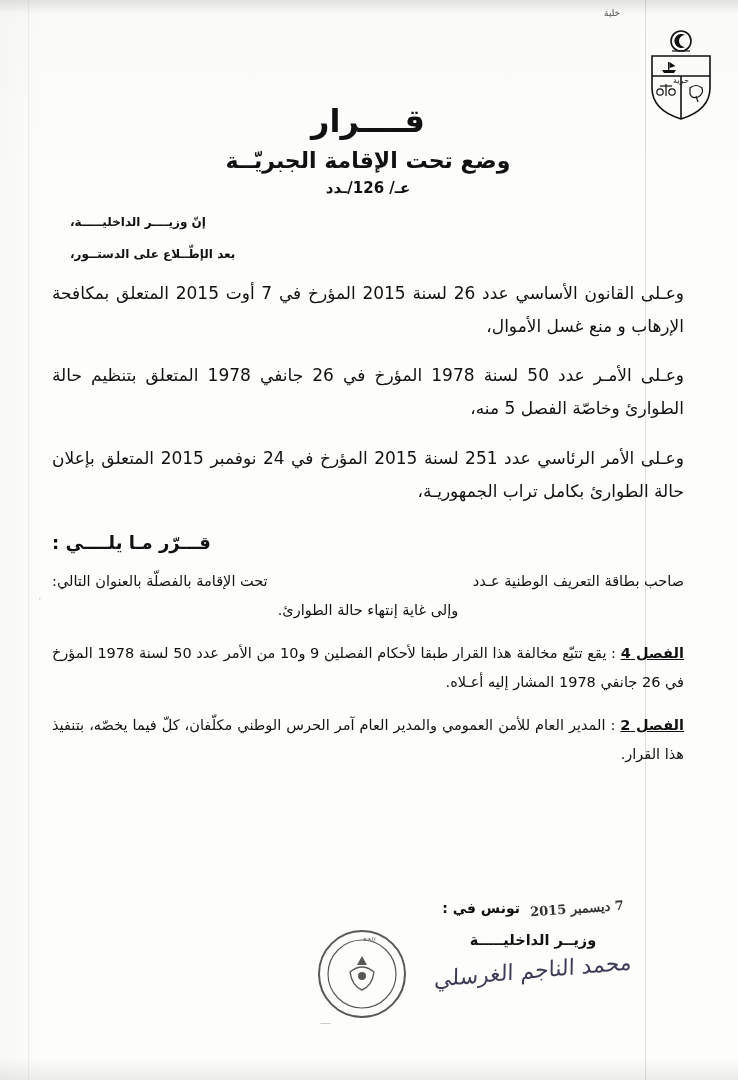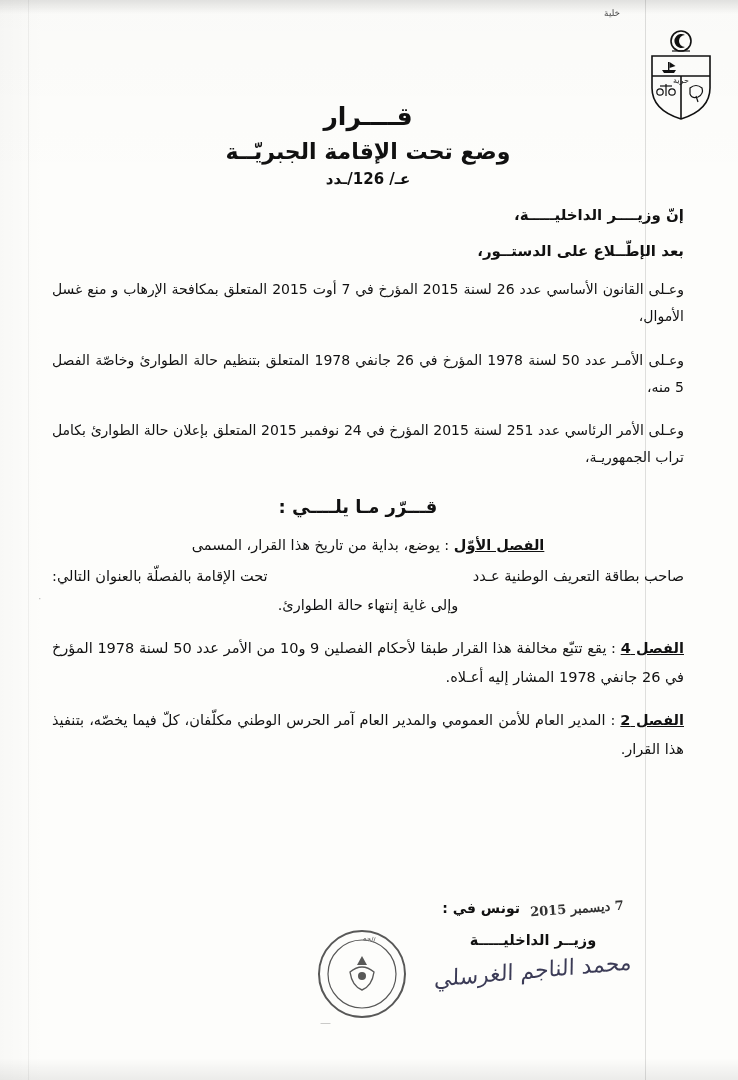--- a/index.html
+++ b/index.html
@@ -75,59 +75,59 @@
     top: 96px;
     right: 54px;
     left: 52px;
     color: #111;
     direction: rtl;
     text-align: right;
   }
 
   .title-main {
     text-align: center;
-    font-size: 25px;
+    font-size: 32px;
     font-weight: bold;
     letter-spacing: 3px;
     margin: 6px 0 8px 0;
   }
   .title-sub {
     text-align: center;
     font-size: 22px;
     font-weight: bold;
     margin: 8px 0 6px 0;
   }
   .title-num {
     text-align: center;
     font-size: 15px;
     font-weight: bold;
     margin: 6px 0 18px 0;
     letter-spacing: 1px;
   }
 
   .lead {
-    text-align: right;
-    font-size: 15px;
+    text-align: left;
+    font-size: 12px;
     font-weight: bold;
     margin: 17px 0 0 0;
     letter-spacing: 1px;
     padding-left: 18px;
   }
   .lead.second { margin-top: 18px; }
 
   .para {
-    font-size: 14px;
+    font-size: 17px;
     line-height: 1.95;
     margin: 16px 0 0 0;
     text-align: justify;
     text-justify: inter-word;
   }
 
   .decided {
-    text-align: center;
+    text-align: left;
     font-size: 18px;
     font-weight: bold;
     letter-spacing: 3px;
     margin: 24px 0 14px 0;
     padding-right: 20px;
   }
 
   .article {
     font-size: 14.5px;
     line-height: 2.0;
@@ -266,24 +266,20 @@
     <div class="lead">إنّ وزيــــر الداخليـــــة،</div>
     <div class="lead second">بعد الإطّــلاع على الدستــور،</div>
 
     <div class="para">وعـلى القانون الأساسي عدد 26 لسنة 2015 المؤرخ في 7 أوت 2015 المتعلق بمكافحة الإرهاب و منع غسل الأموال،</div>
     <div class="para">وعـلى الأمـر عدد 50 لسنة 1978 المؤرخ في 26 جانفي 1978 المتعلق بتنظيم حالة الطوارئ وخاصّة الفصل 5 منه،</div>
     <div class="para">وعـلى الأمر الرئاسي عدد 251 لسنة 2015 المؤرخ في 24 نوفمبر 2015 المتعلق بإعلان حالة الطوارئ بكامل تراب الجمهوريـة،</div>
 
     <div class="decided">قـــرّر مـا يلــــي :</div>
 
     <div class="article">
-      <div class="art1-line1">
-        <span class="art-label">الفصل الأوّل</span>
-        <span>: يوضع، بداية من تاريخ هذا القرار، المسمى</span>
-      </div>
       <div class="art1-line2">
         <span>صاحب بطاقة التعريف الوطنية عـدد</span>
         <span>تحت الإقامة بالفصلّة بالعنوان التالي:</span>
       </div>
       <div class="art1-line3">وإلى غاية إنتهاء حالة الطوارئ.</div>
     </div>
 
 
     <div class="article">
       <span class="art-label">الفصل 4</span>

